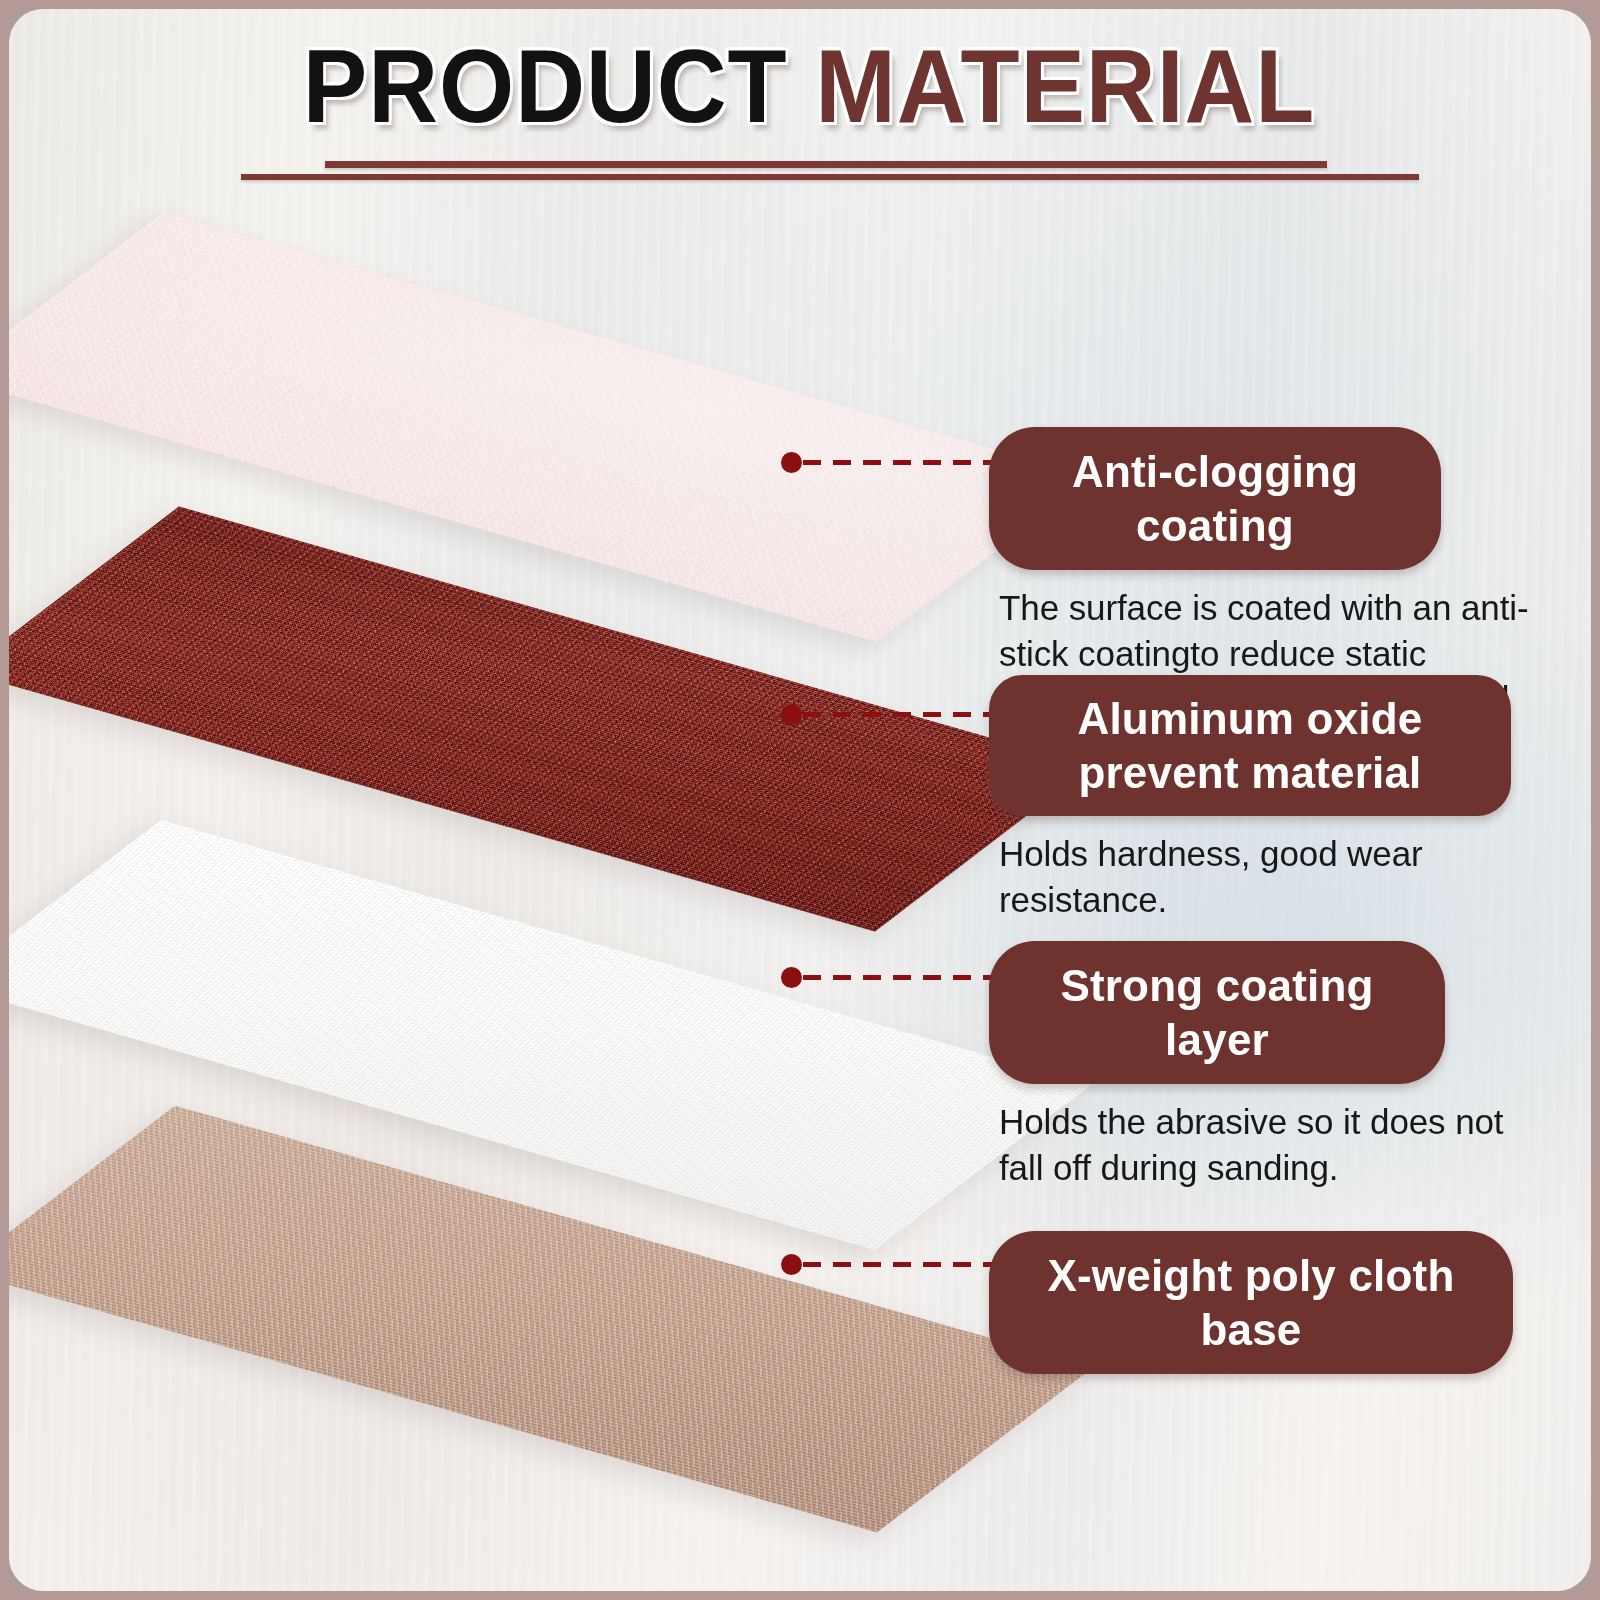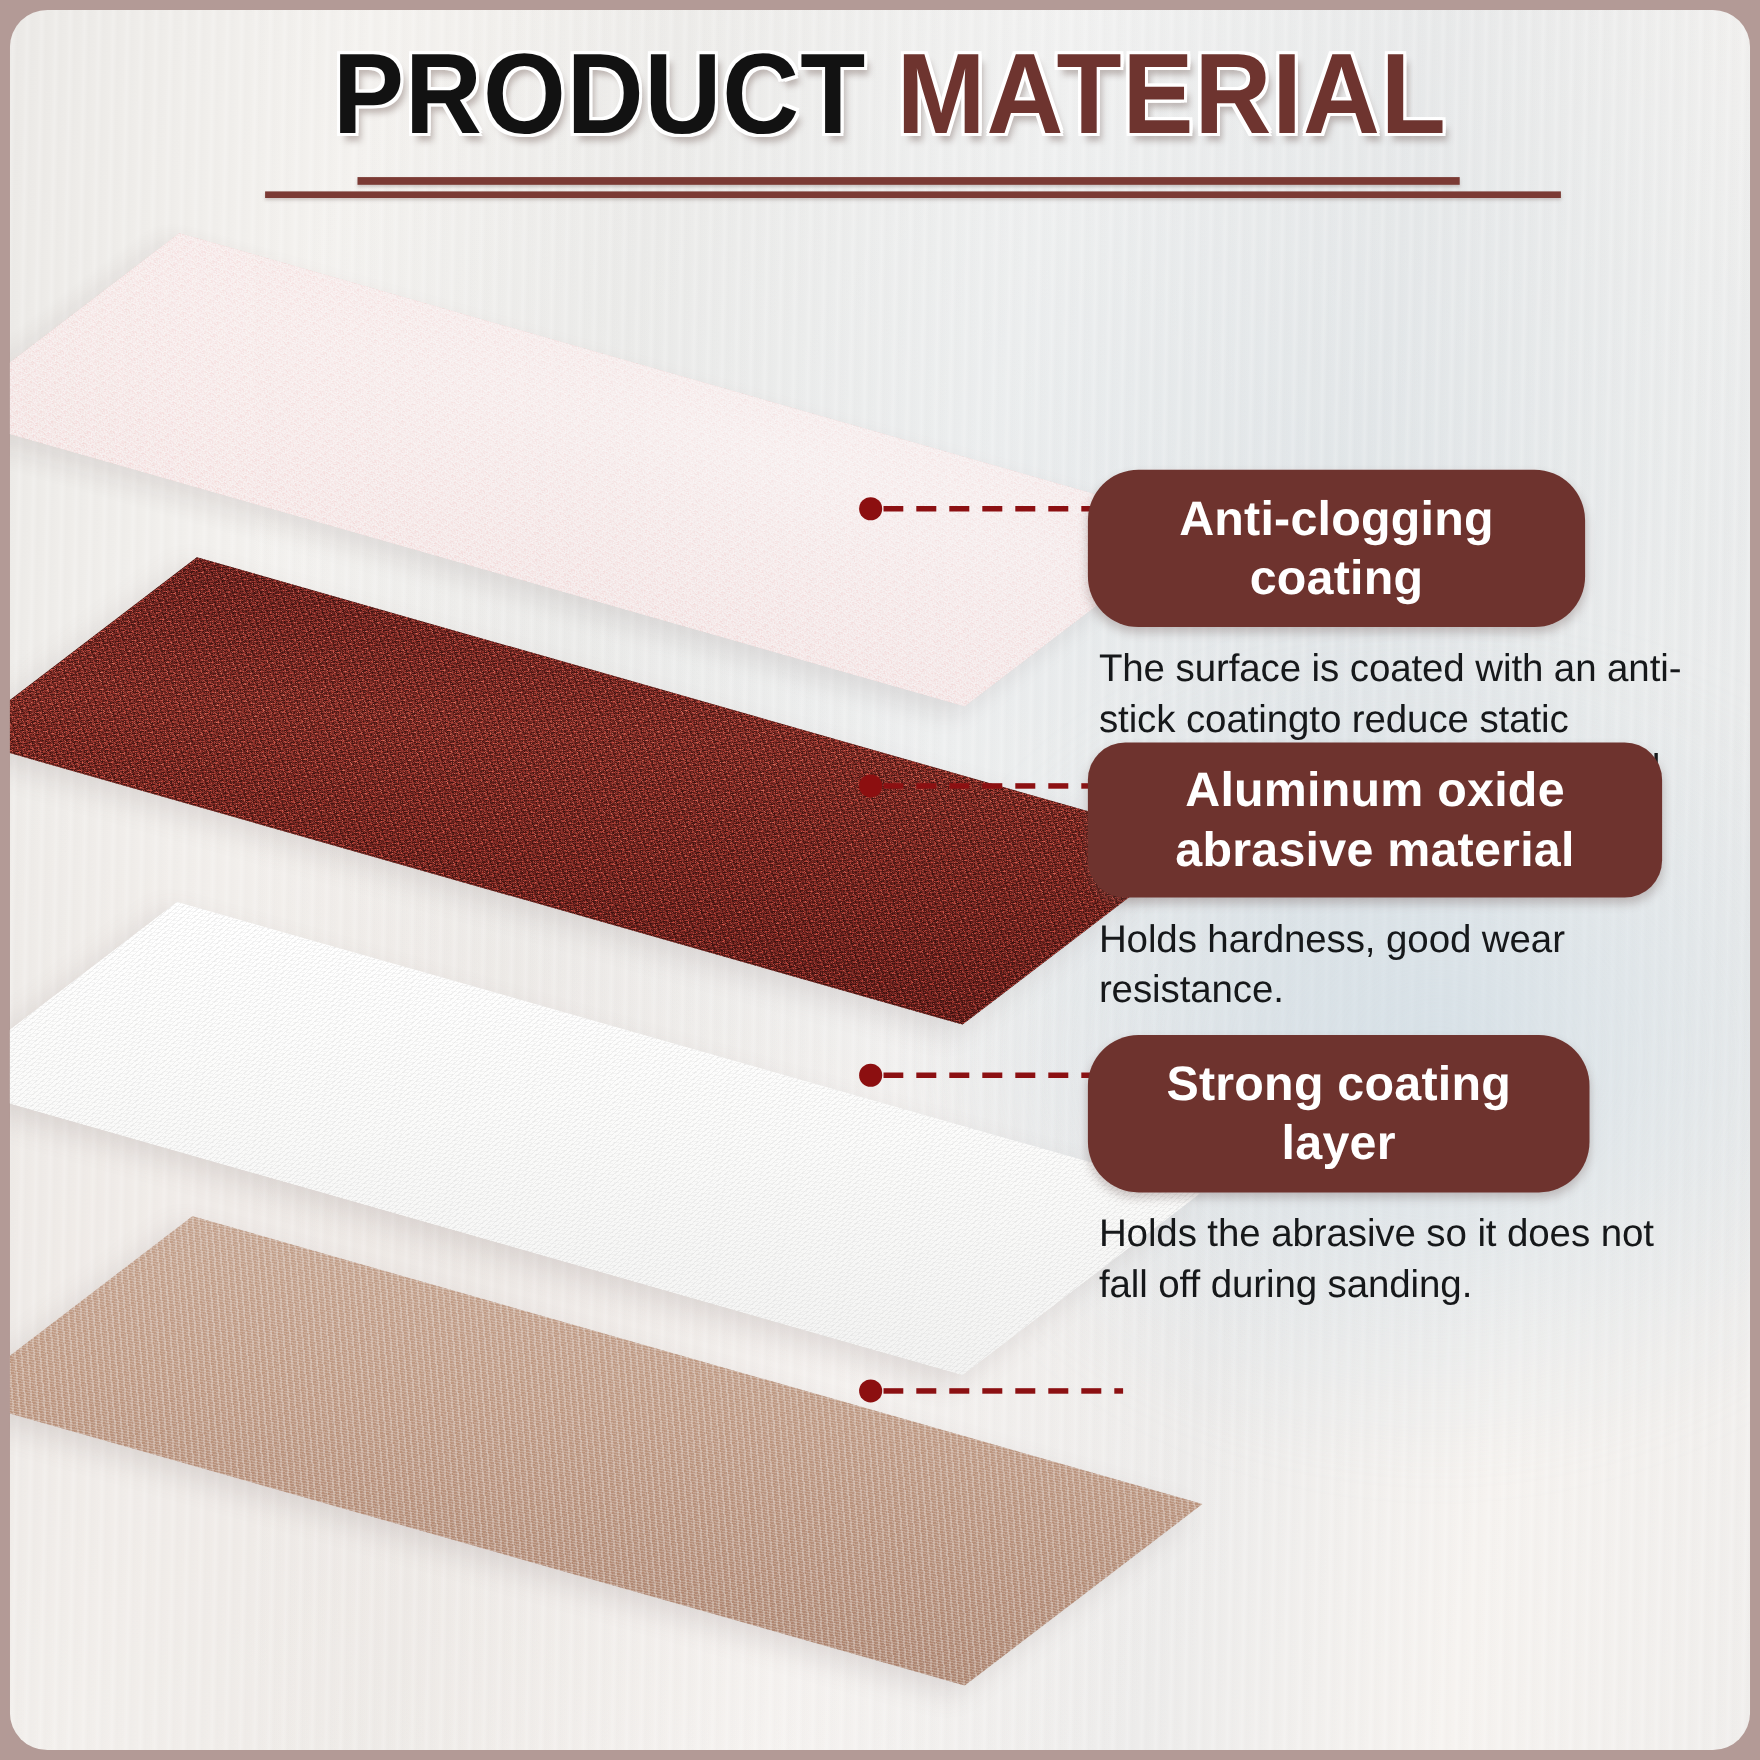--- a/index.html
+++ b/index.html
@@ -309,28 +309,29 @@
     </div>
 
     <div id="callouts">
 
       <div class="callout" id="callout-1">
         <div class="pill">Anti-clogging coating</div>
         <div class="desc">The surface is coated with an anti-stick coatingto reduce static adsorption caused by friction and prevent dust clogging.</div>
       </div>
 
       <div class="callout" id="callout-2">
-        <div class="pill two-line">Aluminum oxide abrasive material</div>
+        <div class="pill two-line">Aluminum oxide prevent material</div>
         <div class="desc">Holds hardness, good wear resistance.</div>
       </div>
 
       <div class="callout" id="callout-3">
         <div class="pill">Strong coating layer</div>
         <div class="desc">Holds the abrasive so it does not fall off during sanding.</div>
       </div>
 
       <div class="callout" id="callout-4">
+        <div class="pill">X-weight poly cloth base</div>
       </div>
 
     </div>
 
   </div>
 </div>
 
 </body></html>

